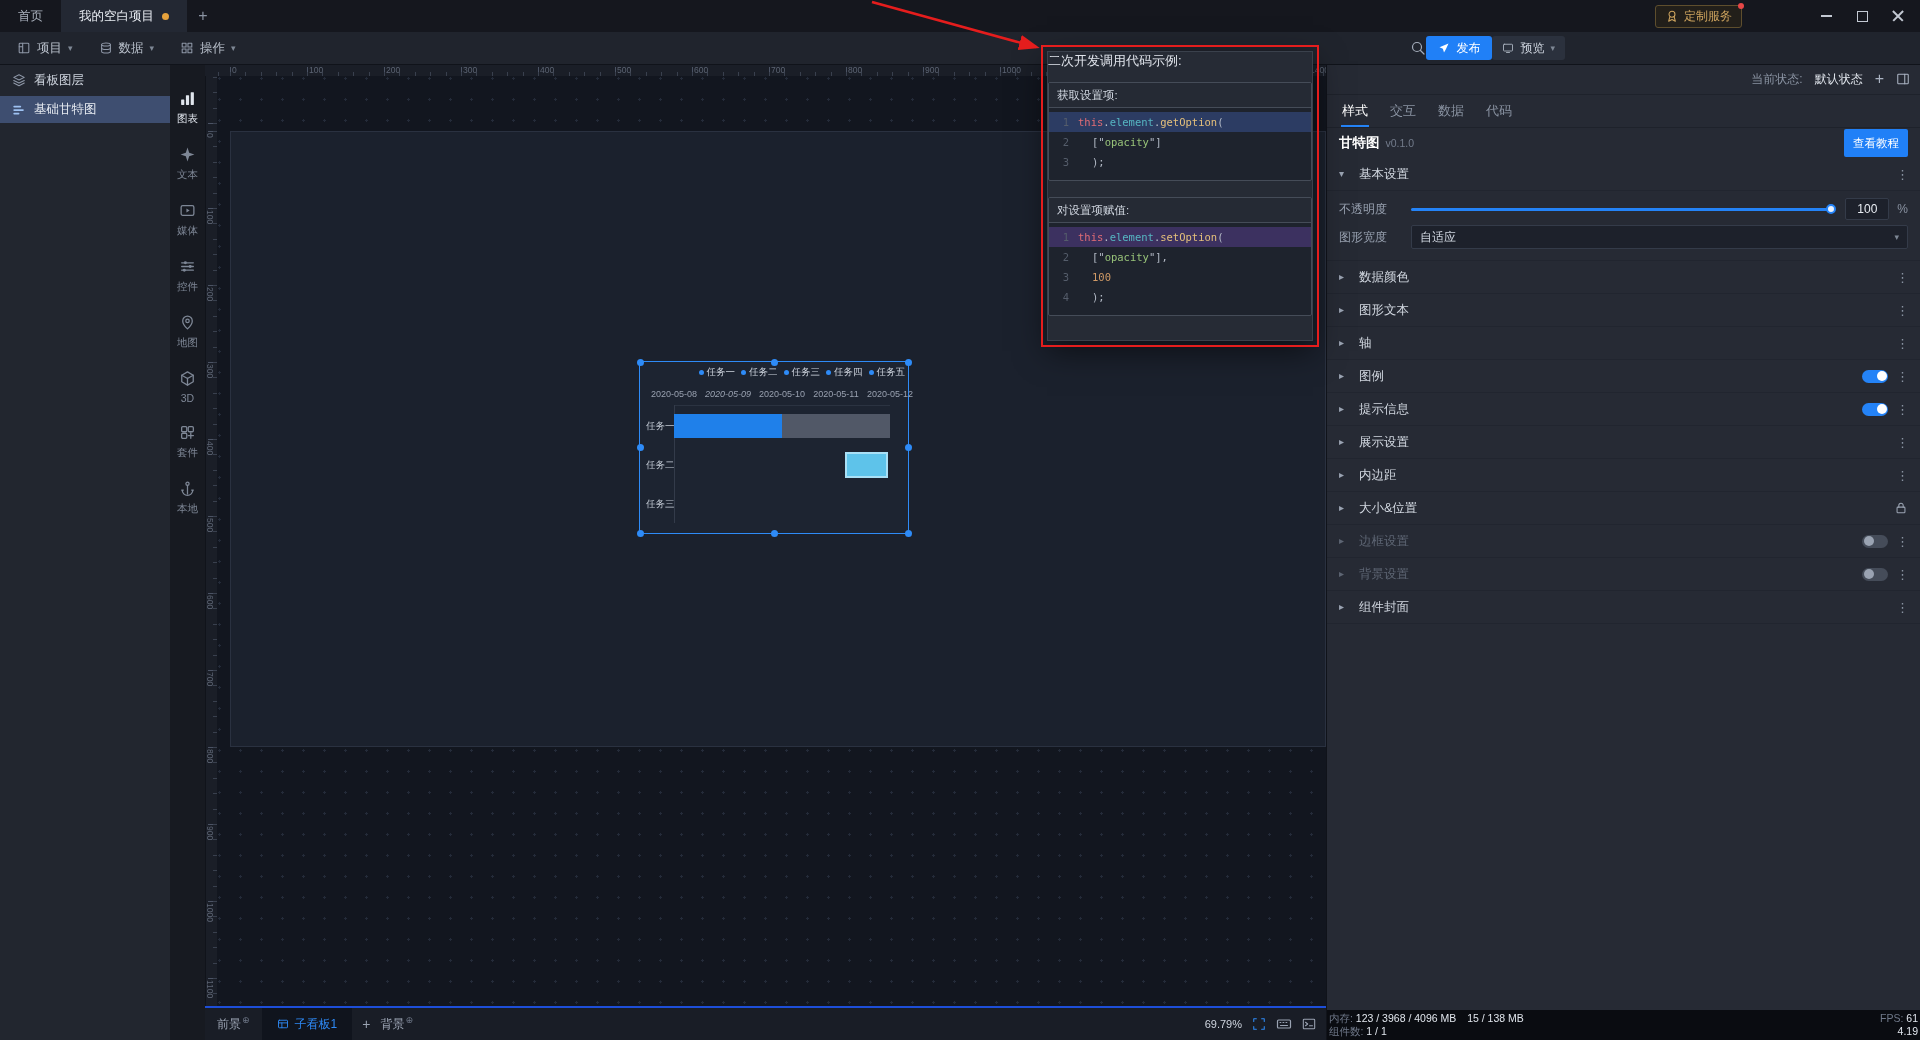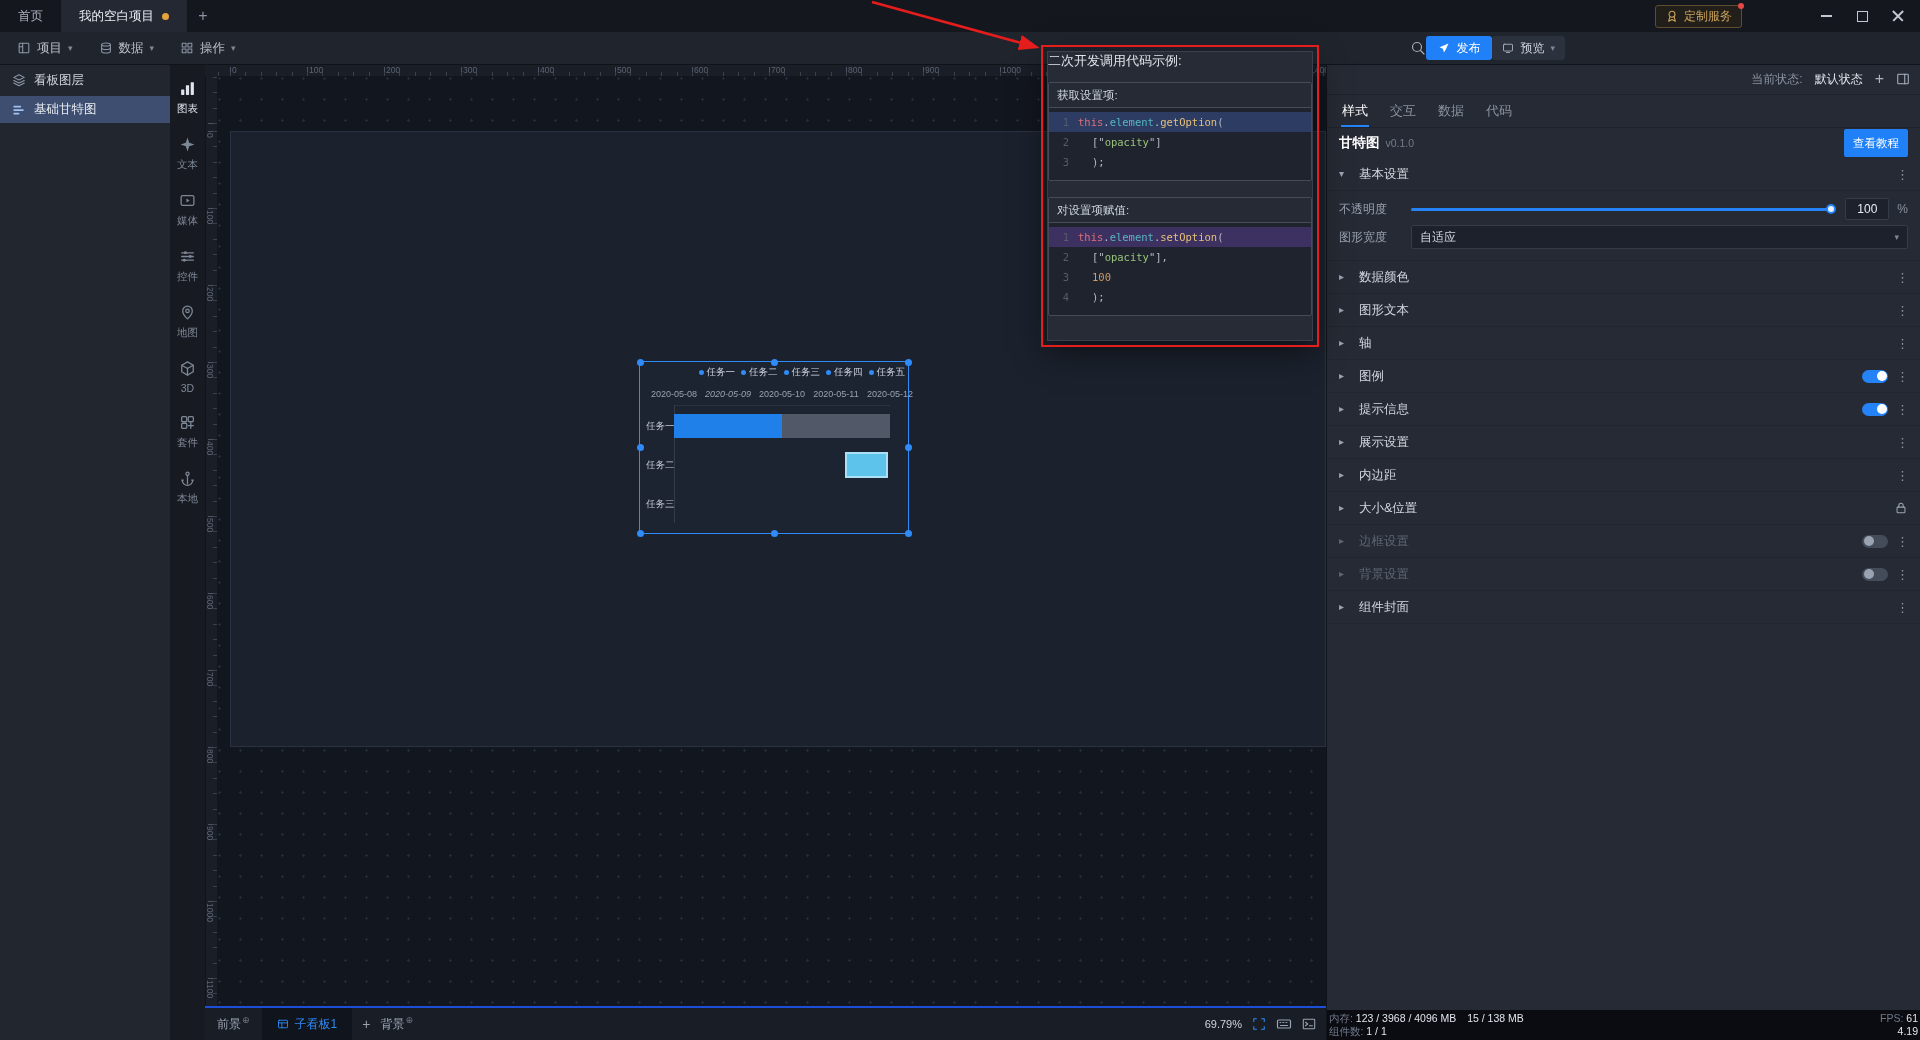--- a/index.html
+++ b/index.html
@@ -47,21 +47,21 @@
 
   
   .layers{position:absolute;top:64px;left:0;width:170px;bottom:0;background:#22262f;border-right:1px solid #10131a;z-index:2}
   .layers-head{display:flex;align-items:center;gap:8px;height:32px;padding:0 12px;font-size:12.5px;color:#ced4de}
   .layers-head .ic{color:#8f98a8}
   .layer-item{display:flex;align-items:center;gap:8px;height:27px;padding:0 12px;font-size:12.5px;color:#e9edf3}
   .layer-item .ic{color:#9ec2f2}
   .layer-item.selected{background:#3e4e70}
 
   
-  .dock{position:absolute;top:64px;left:170px;width:35px;bottom:0;background:#171a21;border-right:1px solid #10131a;padding-top:6px;z-index:2}
+  .dock{position:absolute;top:64px;left:170px;width:35px;bottom:0;background:#171a21;border-right:1px solid #10131a;padding-top:16px;z-index:2}
   .dock-item{display:flex;flex-direction:column;align-items:center;gap:5px;padding:10px 0;color:#7e8796}
   .dock-item .ic{width:17px;height:17px}
   .dock-item.active{color:#e0e5ed}
   .dock-label{font-size:10.5px}
 
   
   .canvas{position:absolute;top:64px;left:205px;width:1121px;bottom:0;background:#12161f}
   .ruler-h{position:absolute;top:0;left:0;right:0;height:12px;background-color:#1a1e27;
     background-image:
       repeating-linear-gradient(to right,#39404e 0,#39404e 1px,transparent 1px,transparent 15.4px),

